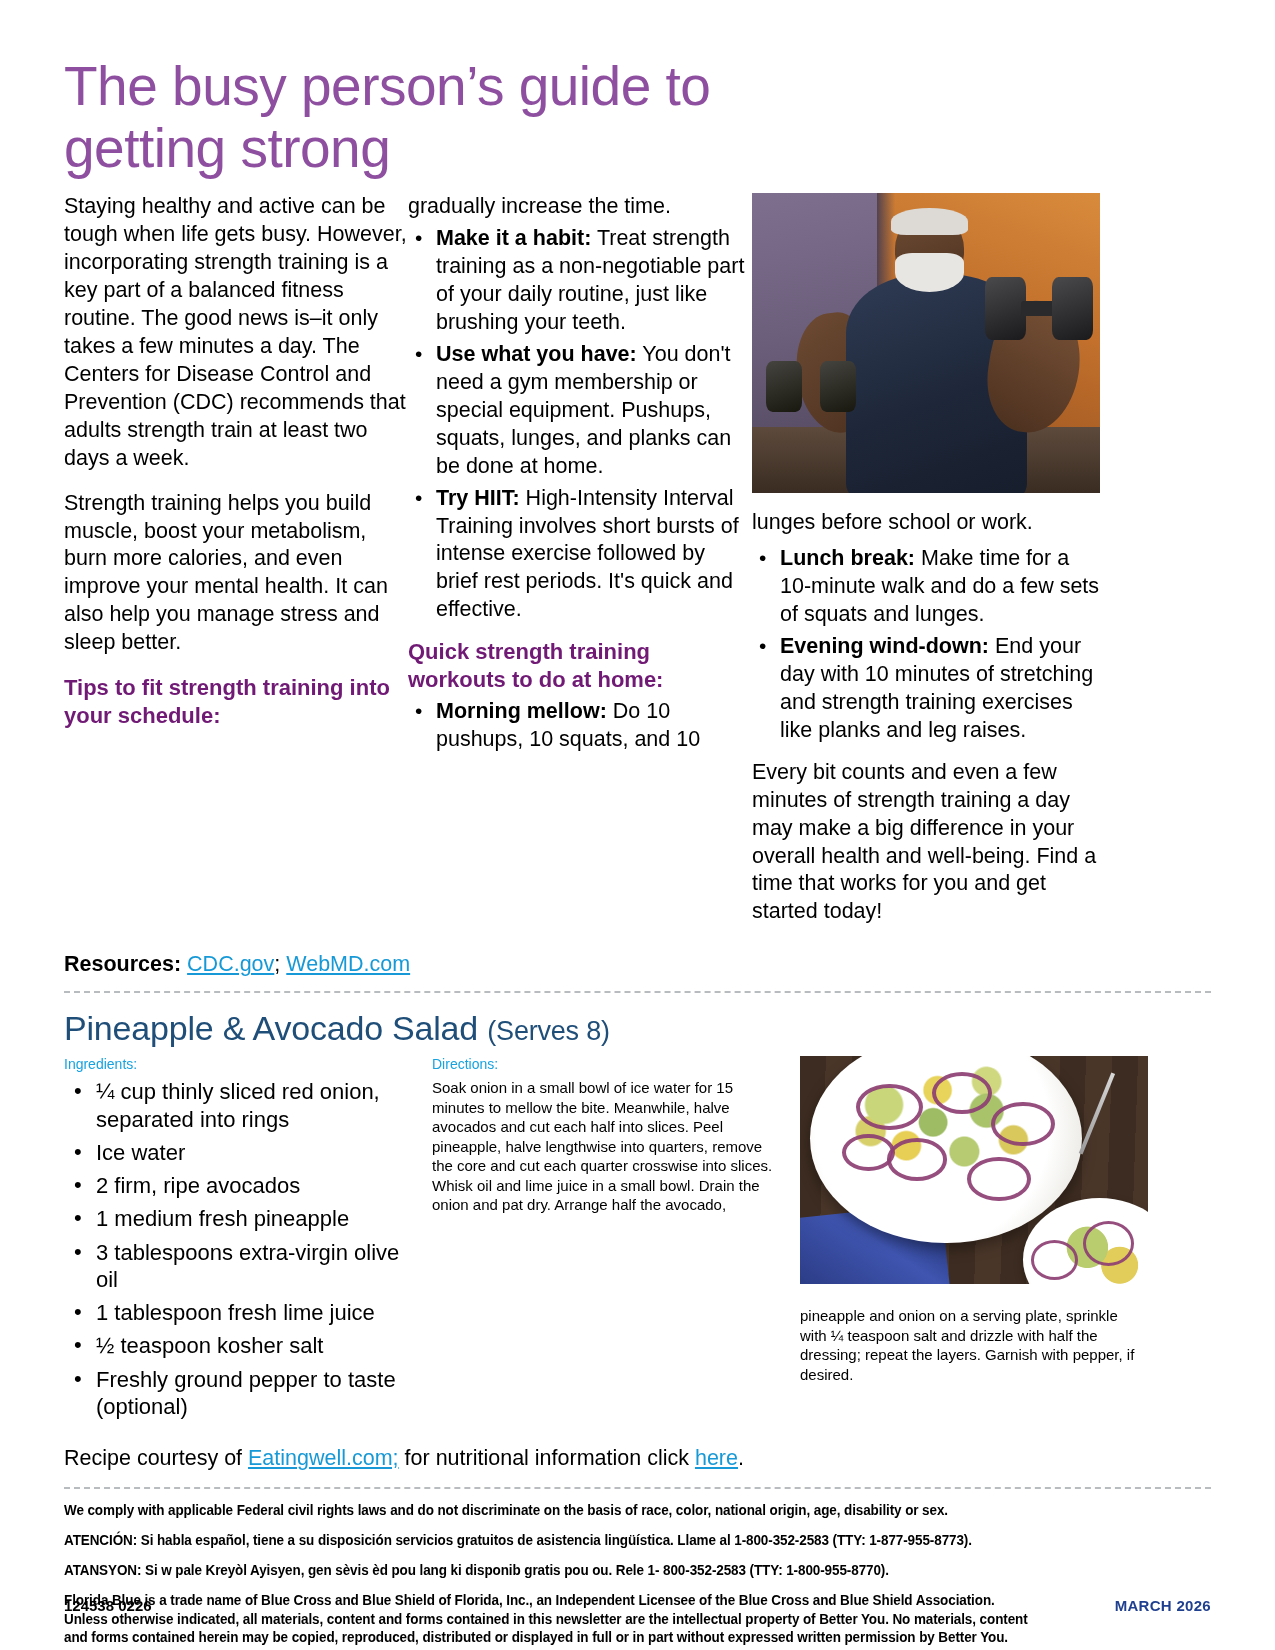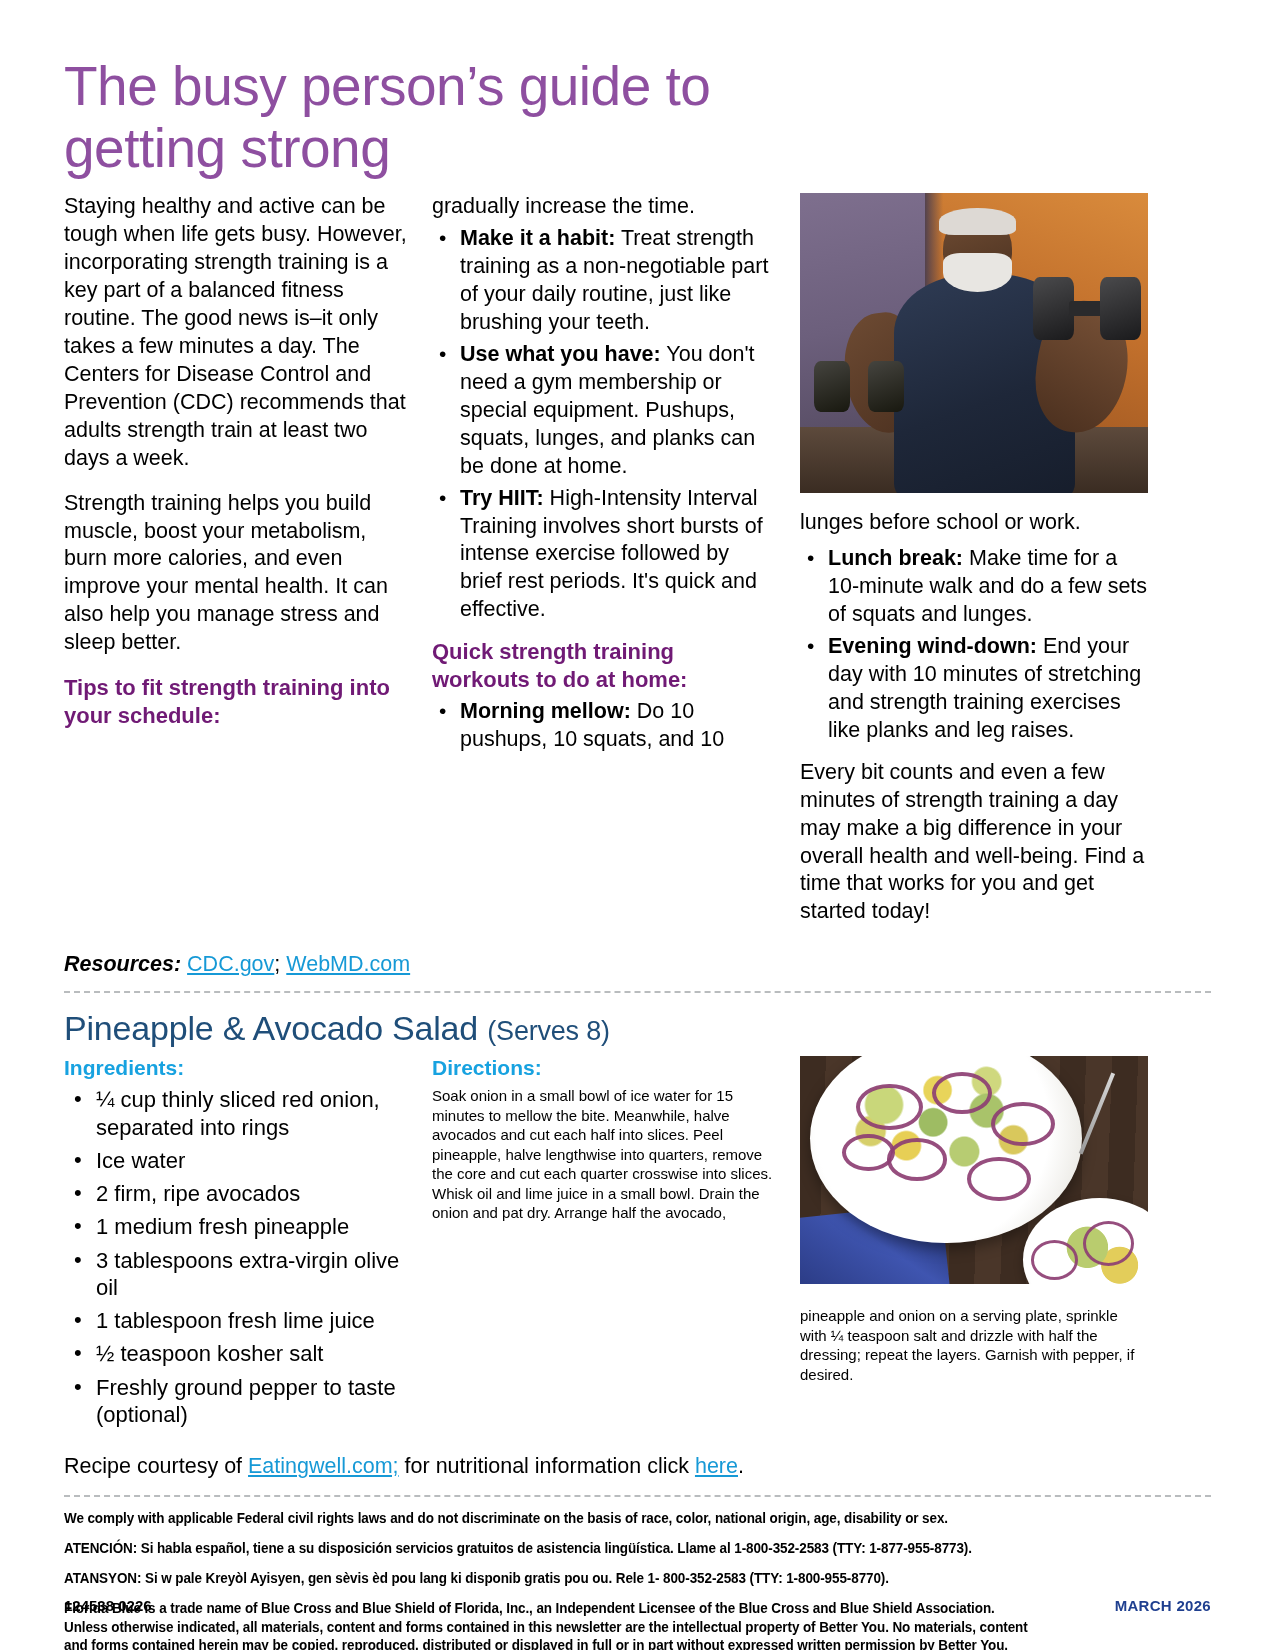--- a/index.html
+++ b/index.html
@@ -31,21 +31,20 @@
     font-weight: 400;
     letter-spacing: -0.5px;
     margin: 0;
     padding-top: 56px;
     width: 700px;
   }
 
   
   .article {
     display: flex;
-    gap: 24px;
     margin-top: 14px;
   }
   .col {
     width: 344px;
     flex: 0 0 344px;
   }
   .col.c3 {
     width: 348px;
     flex: 0 0 348px;
   }
@@ -168,21 +167,21 @@
     font-size: 21.5px;
     line-height: 1.30;
     margin: 16px 0 8px 0;
   }
 
   
   .resources {
     font-size: 21.5px;
     margin-top: 26px;
   }
-  .resources b { font-weight: bold; font-style: italic; }
+  .resources b { font-weight: bold; }
   a.link {
     color: #1699d6;
     text-decoration: underline;
   }
 
   
   .dash-rule {
     border: none;
     border-top: 2px dashed #b9bcbe;
     margin: 14px 0 0 0;
@@ -205,22 +204,22 @@
     gap: 24px;
     margin-top: 2px;
   }
   .rc {
     width: 344px;
     flex: 0 0 344px;
   }
   .rc.c3 { width: 348px; flex: 0 0 348px; }
   .rec-head {
     color: #17a2e0;
-    font-weight: bold;
-    font-size: 21px;
+    font-weight: normal;
+    font-size: 14px;
     margin: 0 0 6px 0;
   }
   ul.ing {
     list-style: none;
     margin: 0;
     padding: 0;
   }
   ul.ing li {
     position: relative;
     padding-left: 32px;

